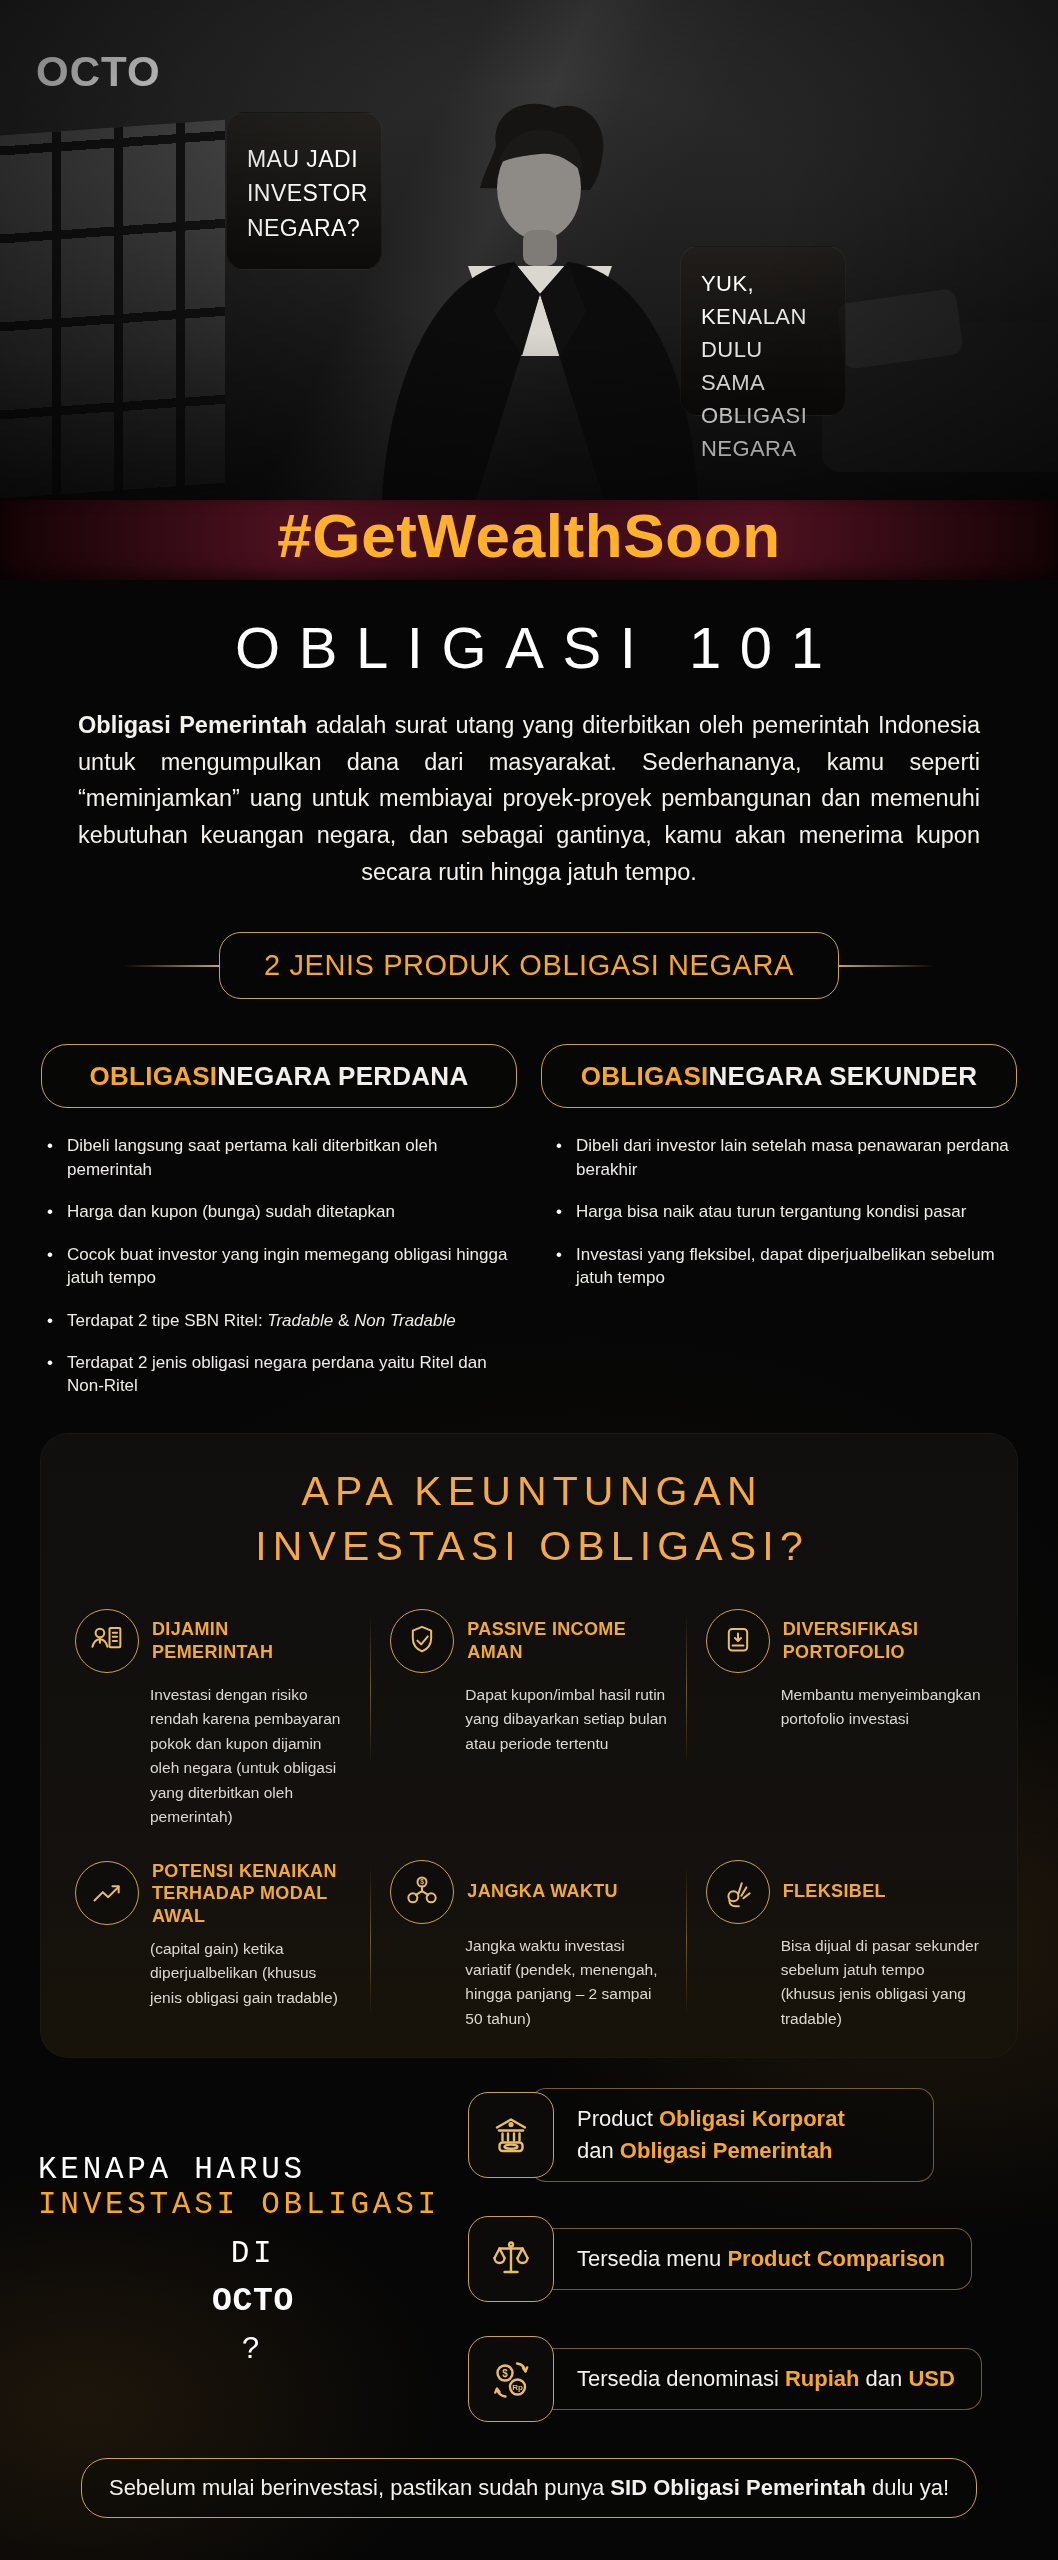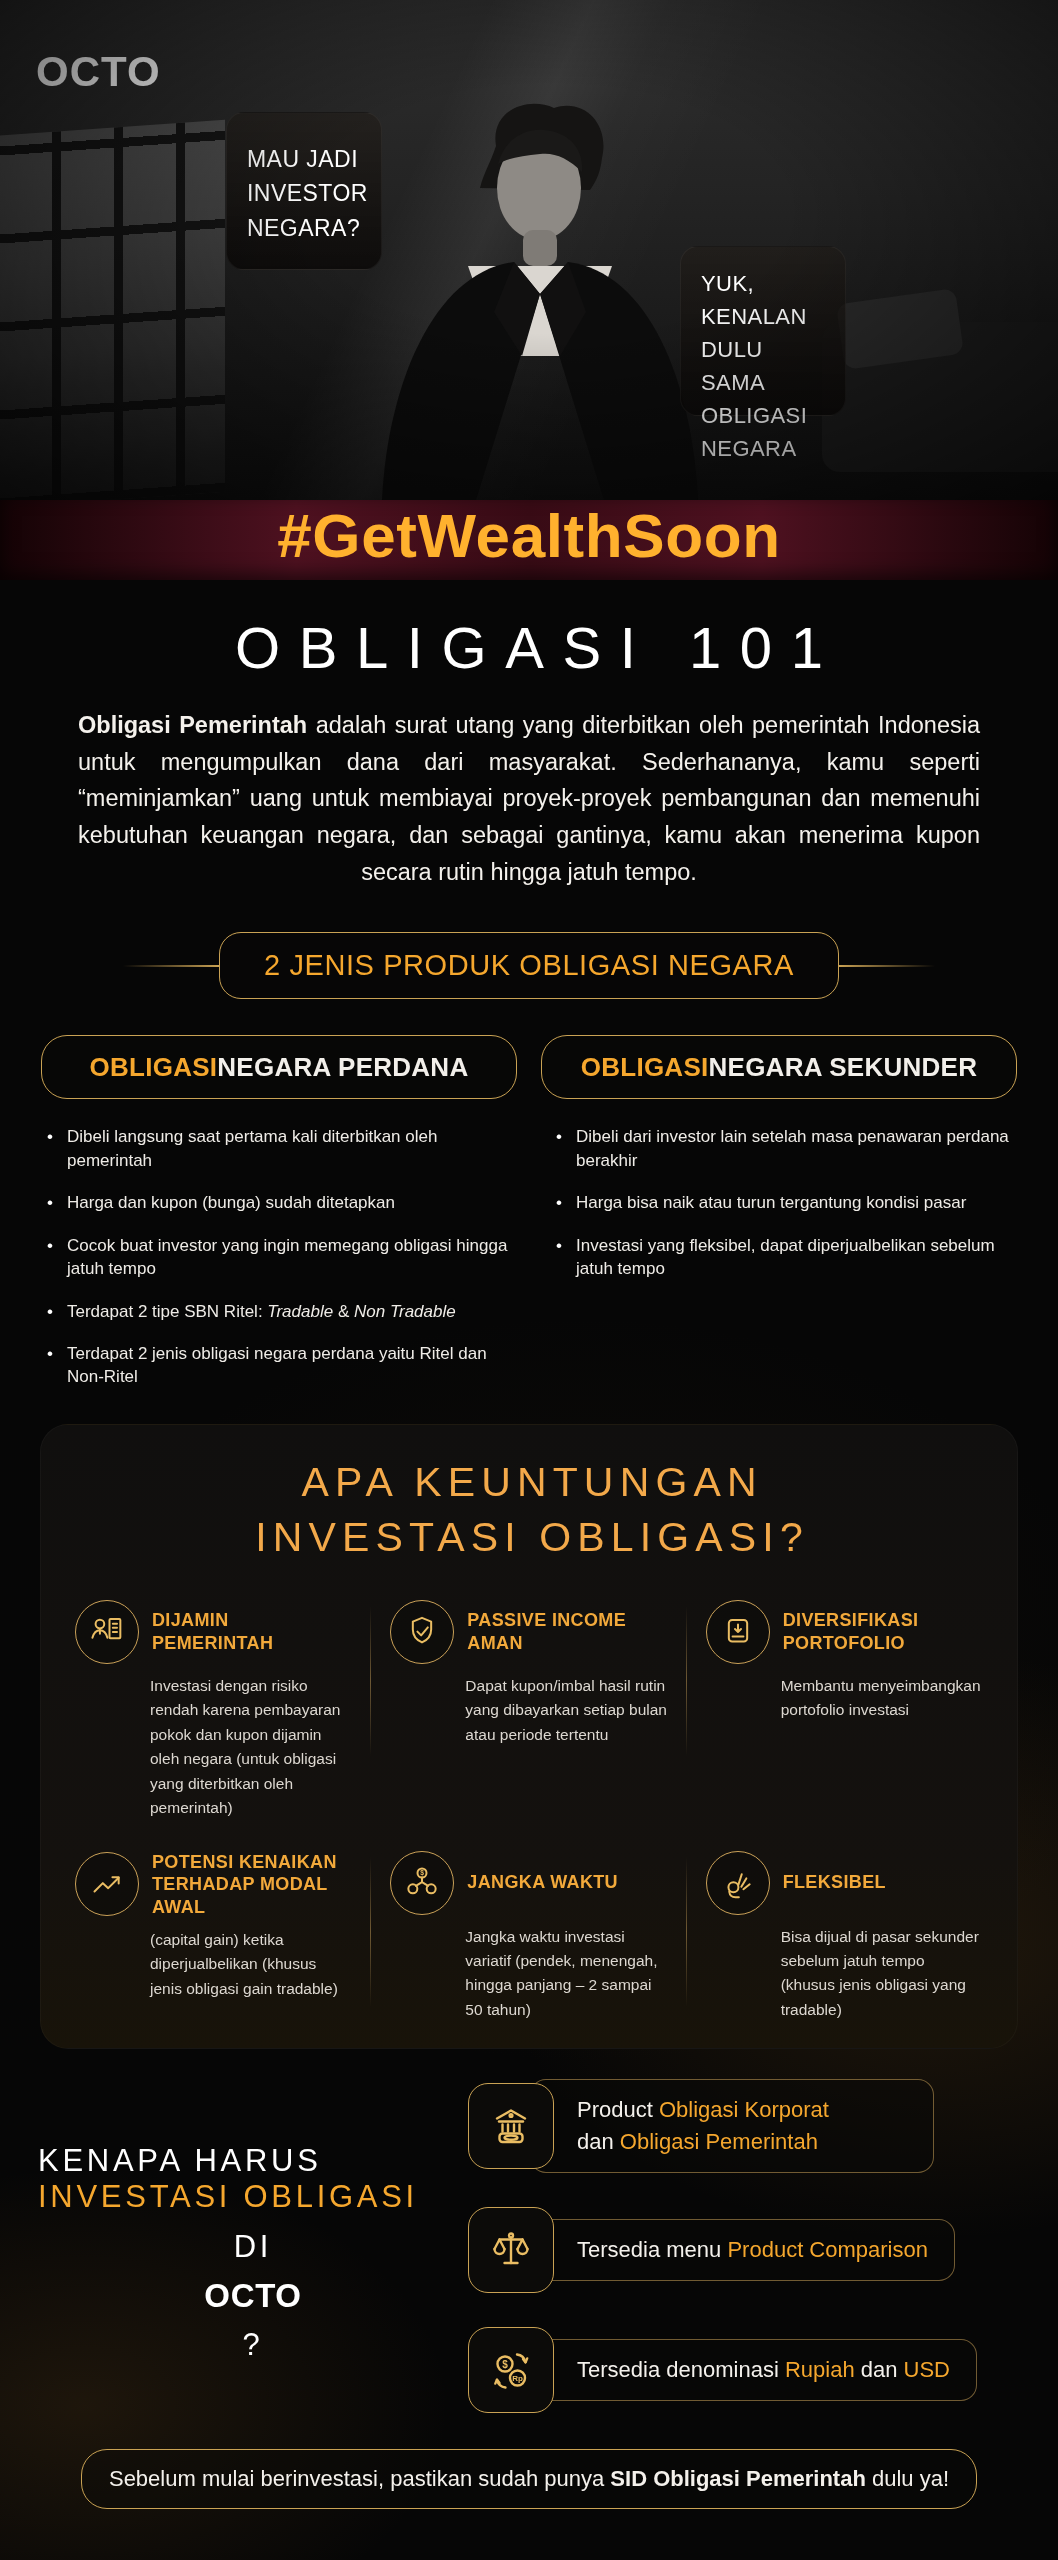--- a/index.html
+++ b/index.html
@@ -41,21 +41,21 @@
   .hashtag{font-size:62px;font-weight:800;color:#ffb12e;letter-spacing:.01em;}
   
   .obligasi-title{margin-top:34px;text-align:center;font-size:58px;letter-spacing:.32em;color:#fff;font-weight:400;padding-left:.32em;}
   .lead{width:902px;margin:26px auto 0;font-size:23.5px;line-height:1.56;text-align:justify;text-align-last:center;color:#f4f1ec;}
   .lead b{font-weight:800;}
   
   .section-pill-row{margin-top:42px;display:flex;align-items:center;justify-content:center;}
   .section-pill-row .line{height:2px;width:96px;background:linear-gradient(90deg,transparent,#c9a254);}
   .section-pill-row .line.r{background:linear-gradient(90deg,#c9a254,transparent);}
   .section-pill{border:1.5px solid #c9a254;border-radius:22px;padding:16px 44px;font-size:29px;color:#f5a72e;letter-spacing:.02em;background:rgba(8,7,6,.6);}
-  .col-pills{width:976px;margin:36px auto 0;display:flex;gap:24px;}
+  .col-pills{width:976px;margin:45px auto 0;display:flex;gap:24px;}
   .col-pill{flex:1;border:1.5px solid #c9a254;border-radius:26px;height:62px;display:flex;align-items:center;justify-content:center;
     font-size:26px;font-weight:800;background:rgba(8,7,6,.5);letter-spacing:.01em;}
   .col-pill .accent{color:#f5a72e;}
   .bullets-row{width:976px;margin:26px auto 0;display:flex;gap:42px;}
   .bullets{flex:1;list-style:none;margin:0;padding:0;}
   .bullets li{position:relative;padding-left:26px;margin-bottom:19px;font-size:17px;line-height:1.38;color:#efece7;}
   .bullets li::before{content:"•";position:absolute;left:6px;top:0;color:#fff;}
   .bullets i{font-style:italic;}
   
   .benefits-card{width:978px;margin:16px auto 0;border-radius:28px;box-sizing:border-box;
@@ -66,32 +66,32 @@
   .benefit{position:relative;}
   .benefit:not(:nth-child(3n))::after{content:"";position:absolute;right:-19px;top:6px;height:150px;width:1px;
     background:linear-gradient(180deg,transparent,rgba(200,160,90,.5),transparent);}
   .benefit-head{display:flex;align-items:center;}
   .benefit-icon{flex:0 0 62px;width:62px;height:62px;border:1.5px solid #caa158;border-radius:50%;
     display:flex;align-items:center;justify-content:center;background:rgba(10,9,7,.5);}
   .benefit-title{margin-left:13px;font-size:18px;font-weight:800;color:#f2a93b;line-height:1.25;letter-spacing:.02em;}
   .benefit-desc{margin:10px 0 0 75px;font-size:15.5px;line-height:1.58;color:#ddd8d1;}
   
   .octo-section{width:982px;margin:30px auto 0;display:flex;}
-  .octo-heading{width:430px;padding-top:64px;}
+  .octo-heading{width:430px;padding-top:64px;font-family:Liberation Mono, monospace;}
   .octo-heading .l1{font-size:31px;color:#fff;letter-spacing:.12em;}
   .octo-heading .l2{font-size:31px;color:#f5a72e;letter-spacing:.12em;}
   .octo-heading .l3{display:flex;align-items:center;gap:12px;margin-top:14px;font-size:31px;color:#fff;letter-spacing:.12em;flex-direction:column;}
   .octo-heading .l3 .octo-logo{font-weight:800;letter-spacing:.02em;font-size:33px;}
   .reasons{flex:1;display:flex;flex-direction:column;gap:34px;}
   .reason{display:flex;align-items:center;}
   .reason-tile{position:relative;z-index:2;flex:0 0 84px;width:84px;height:84px;border:1.5px solid #c9a254;border-radius:20px;
     background:#0c0b09;display:flex;align-items:center;justify-content:center;}
   .reason-text{margin-left:-24px;border:1px solid rgba(200,160,90,.55);border-radius:16px;background:rgba(10,9,8,.55);
     padding:14px 26px 14px 46px;font-size:22px;line-height:1.45;color:#f4f1ec;min-width:330px;}
-  .reason-text .hl{color:#f5a72e;font-weight:400;}
+  .reason-text .hl{color:#f5a72e;font-weight:700;}
   
   .notice-pill{width:894px;margin:36px auto 0;border:1.5px solid #c9a254;border-radius:26px;height:58px;
     display:flex;align-items:center;justify-content:center;font-size:22px;color:#f4f1ec;white-space:nowrap;background:rgba(10,9,8,.4);}
   .notice-pill b{font-weight:800;}
   svg.icon{stroke:#eabd63;fill:none;stroke-width:2.4;stroke-linecap:round;stroke-linejoin:round;}
   svg.icon text{stroke:none;fill:#eabd63;font-weight:bold;}
 </style>
 </head>
 <body>
 

